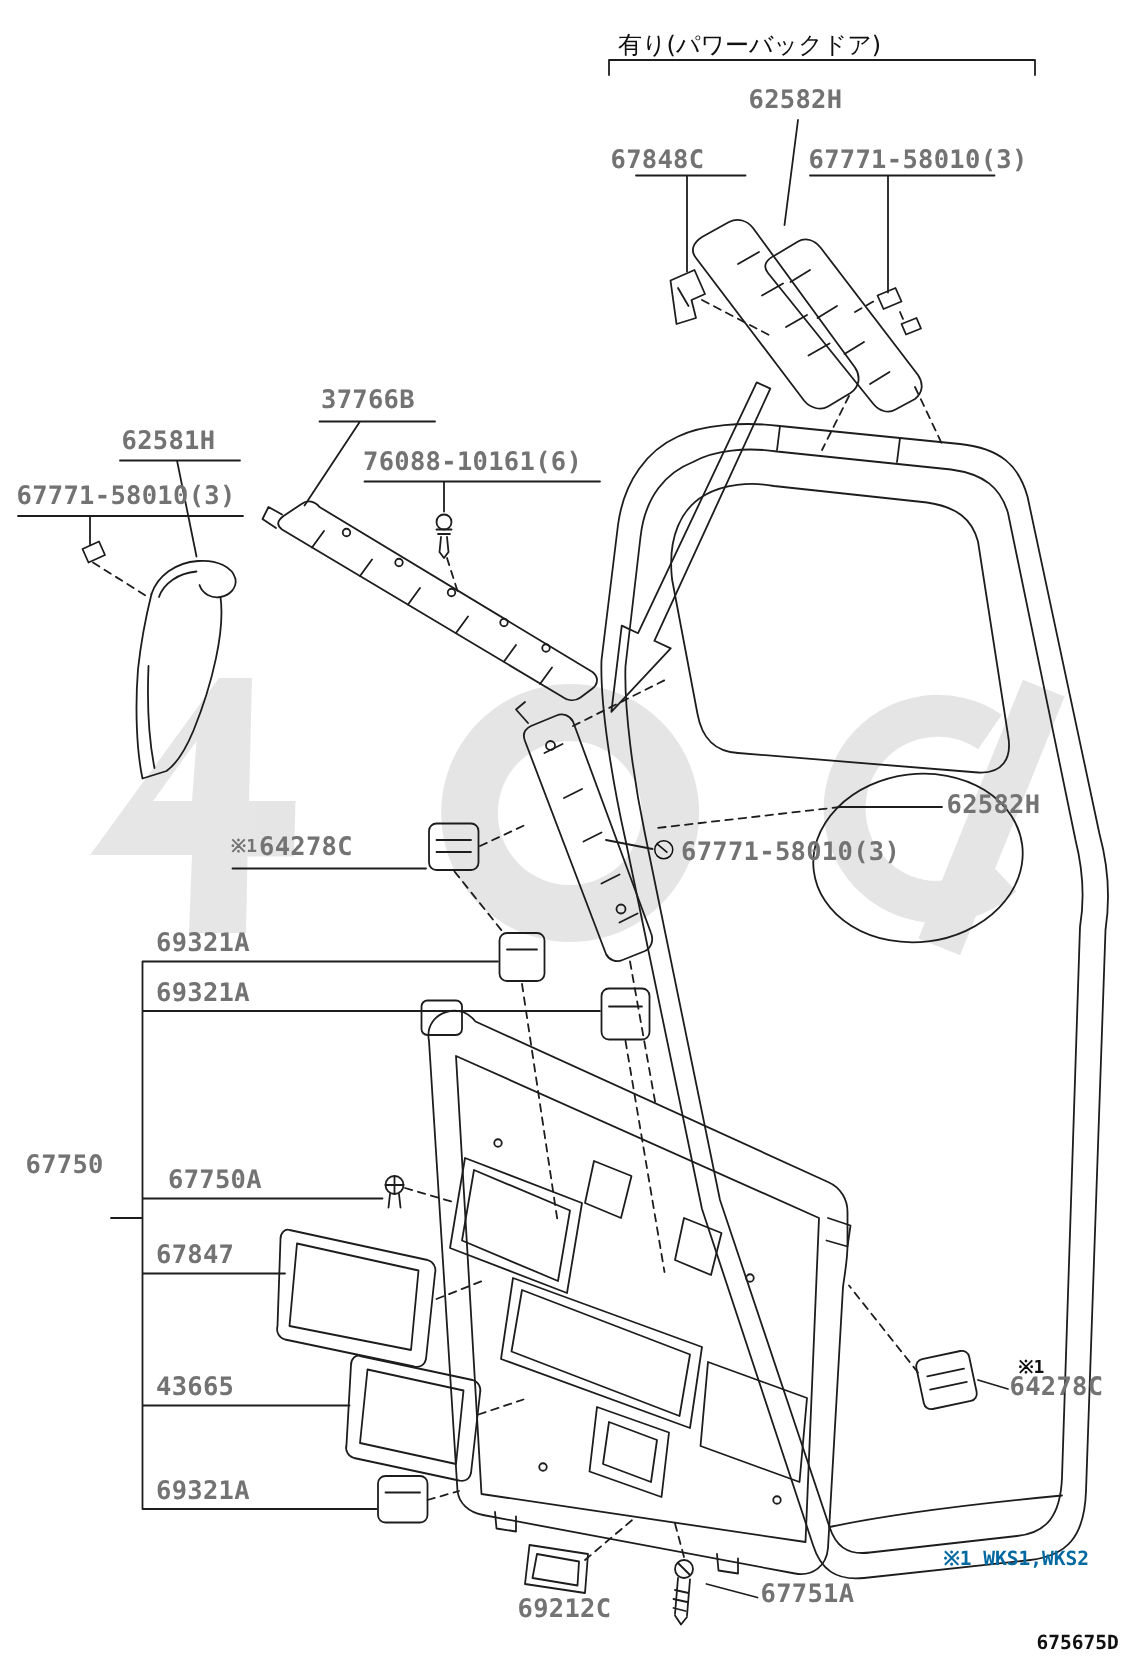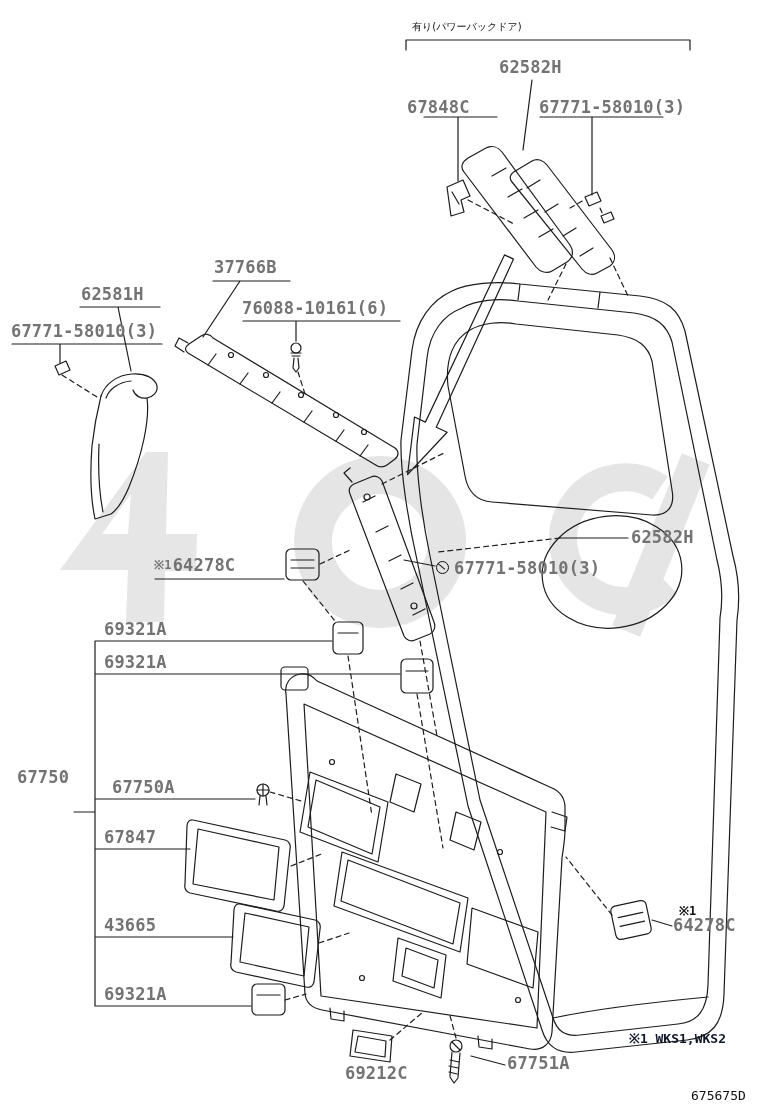--- a/index.html
+++ b/index.html
@@ -15,29 +15,29 @@
   .dash{stroke-dasharray:5 4;}
   .lbl{
     position:absolute;
     font-weight:700;font-size:17px;line-height:1;
     color:#737373;white-space:nowrap;letter-spacing:0.2px;
   }
   .ref{font-size:12px;font-weight:700;margin-right:1px;vertical-align:2px;}
   .note{
     position:absolute;left:412px;top:20px;
     font-family:"DejaVu Sans","Liberation Sans",sans-serif;
-    font-size:10px;font-weight:400;color:#101010;white-space:nowrap;
+    font-size:16px;font-weight:400;color:#101010;white-space:nowrap;
   }
   .footnote{
     position:absolute;left:629px;top:1029px;
-    font-size:13px;font-weight:700;color:#0f172a;white-space:nowrap;
+    font-size:13px;font-weight:700;color:#0369a1;white-space:nowrap;
   }
   .figcode{
     position:absolute;left:691px;top:1088px;
-    font-size:13px;font-weight:400;color:#101010;white-space:nowrap;
+    font-size:13px;font-weight:700;color:#101010;white-space:nowrap;
   }
   .refmark-right{position:absolute;left:679px;top:902px;font-size:12px;font-weight:700;color:#101010;}
   .screw-icon{
     display:inline-block;width:11px;height:11px;
     border:1.6px solid #101010;border-radius:50%;
     margin-right:5px;position:relative;top:0px;
   }
   .screw-icon::after{
     content:"";position:absolute;left:0px;top:4px;width:9px;height:0;
     border-top:1.6px solid #101010;transform:rotate(40deg);

